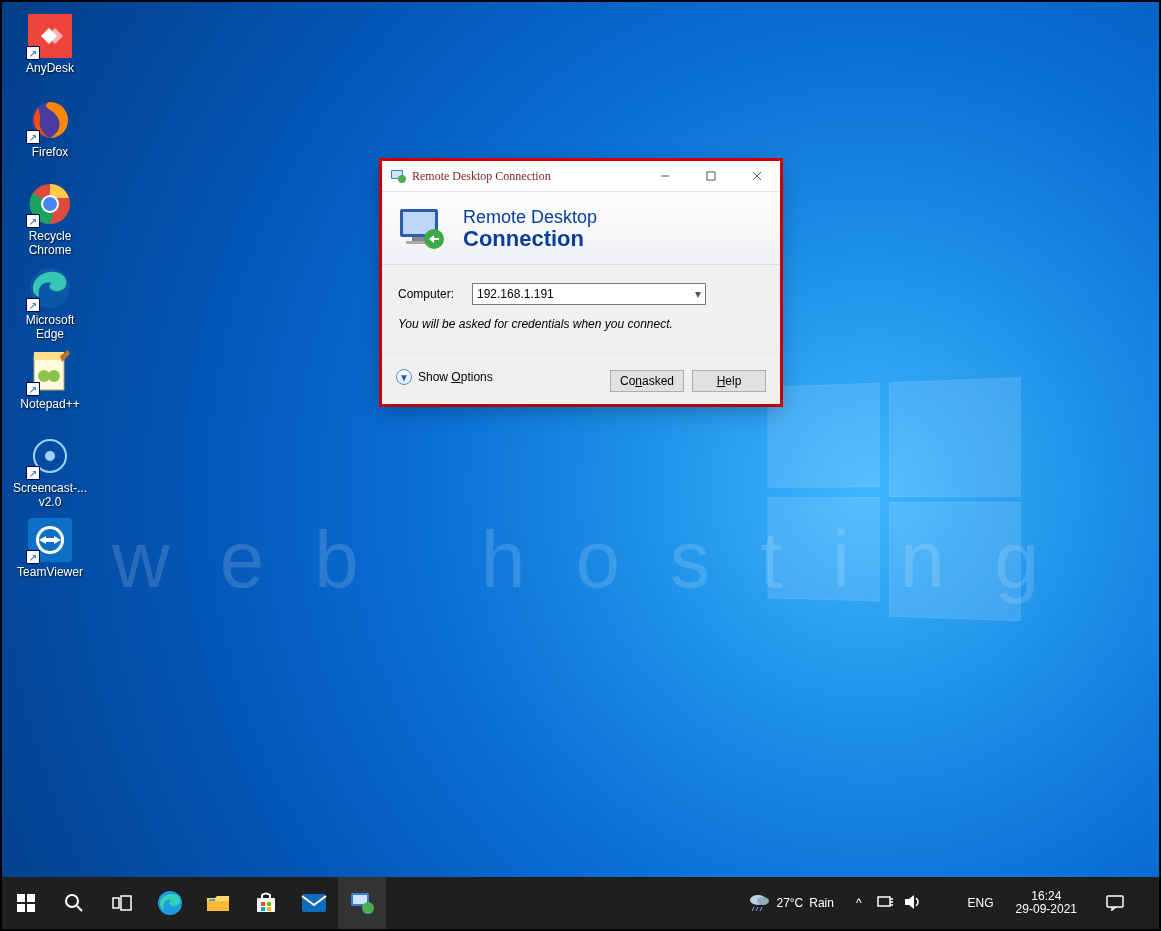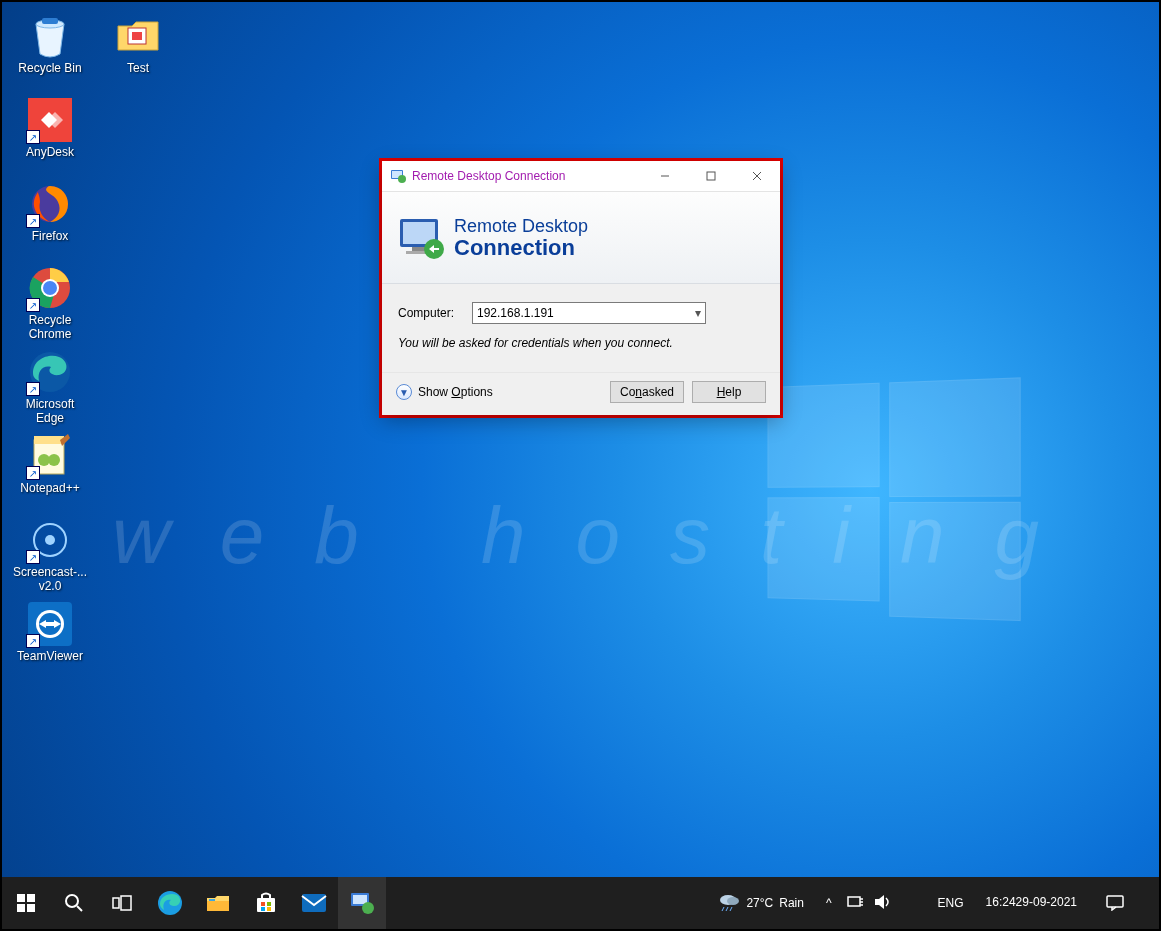--- a/index.html
+++ b/index.html
@@ -19,60 +19,60 @@
   }
   .winlogo .q { position: absolute; width: 130px; height: 115px; background: rgba(255,255,255,.35); border: 1px solid rgba(255,255,255,.25); }
   .winlogo .q1 { left: 0; top: 0; width: 120px; height: 105px; }
   .winlogo .q2 { left: 130px; top: 0; }
   .winlogo .q3 { left: 0; top: 115px; width: 120px; height: 105px; }
   .winlogo .q4 { left: 130px; top: 120px; }
 
   
   .watermark { position: absolute; left: 110px; top: 420px; right: 40px; color: rgba(255,255,255,.15); pointer-events: none; }
   .watermark .wm-top { font-size: 200px; font-weight: 800; letter-spacing: 2px; line-height: .7; font-family: Arial, sans-serif; }
-  .watermark .wm-bot { font-size: 80px; letter-spacing: 50px; margin-top: 68px; font-family: Arial, sans-serif; font-style: italic; }
+  .watermark .wm-bot { font-size: 80px; letter-spacing: 50px; margin-top: 92px; font-family: Arial, sans-serif; }
 
   
   .icons { position: absolute; left: 8px; top: 10px; width: 84px; }
   .dicon { width: 80px; height: 78px; display: flex; flex-direction: column; align-items: center; justify-content: flex-start; cursor: default; margin-bottom:6px;}
   .dicon .ibox { width: 48px; height: 48px; display:flex; align-items:center; justify-content:center; position:relative;}
   .dicon .lbl { color: #fff; font-size: 12px; text-align: center; text-shadow: 1px 1px 2px rgba(0,0,0,.8); line-height: 1.15; margin-top: 2px; white-space: pre-line; }
   .shortcut-arrow { position:absolute; left:0; bottom:0; width:14px; height:14px; background:#fff; border:1px solid #005; display:flex; align-items:center; justify-content:center; font-size:10px; color:#0055cc;}
 
   
   .rdc-outline { position: absolute; left: 377px; top: 156px; width: 404px; border: 3px solid #e10000; }
   .rdc { width: 100%; background: #fff; box-shadow: 0 6px 20px rgba(0,0,0,.3); font-size: 12px; color: #000; }
   .rdc-title { height: 30px; background: #fff; display:flex; align-items:center; }
   .rdc-title .ticon { width: 16px; height: 16px; margin: 0 6px 0 8px; display:flex; align-items:center; justify-content:center;}
-  .rdc-title .ttext { color: #a21caf; font-size: 12px; flex:0 0 auto;}
+  .rdc-title .ttext { color: #7f1d1d; font-size: 12px; flex:0 0 auto;font-family:Liberation Serif, serif;}
   .rdc-title .spacer { flex:1;}
   .winbtn { width: 46px; height: 30px; display:flex; align-items:center; justify-content:center; color:#555;}
 
-  .rdc-banner { height: 93px; background: linear-gradient(#fdfdfd,#eef1f4); border-top:1px solid #e4e4e4; border-bottom:1px solid #d9dde2; display:flex; align-items:center; padding-left:14px; gap:8px;}
+  .rdc-banner { height: 74px; background: linear-gradient(#fdfdfd,#eef1f4); border-top:1px solid #e4e4e4; border-bottom:1px solid #d9dde2; display:flex; align-items:center; padding-left:14px; gap:17px;}
   .rdc-banner .bigicon { width:50px; height:46px; position:relative;}
   .rdc-banner .txt .l1 { font-family:"Segoe UI",sans-serif; color:#0a3e99; font-size:18px; font-weight:400;}
   .rdc-banner .txt .l2 { font-family:"Segoe UI",sans-serif; color:#0a3e99; font-size:22px; font-weight:700; line-height:1;}
 
   .rdc-body { padding: 18px 16px 8px 16px; background:#f0f0f0;}
   .row { display:flex; align-items:center; margin-bottom:12px;}
   .row .lab { width: 74px; font-size:12px;}
   .computer-input { flex:0 0 234px; height:22px; border:1px solid #7a7a7a; background:#fff; display:flex; align-items:center; padding:8px 4px; font-size:12px; justify-content:space-between;}
   .hint { font-size:12px; margin: 6px 0 14px 0; font-style: italic;}
   .rdc-footer { display:flex; align-items:center; padding: 8px 14px 12px 14px; background:#f0f0f0; border-top:1px solid #e6e6e6;}
   .expand { display:flex; align-items:center; gap:6px; font-size:12px; cursor:default;}
   .expand .circ { width:16px; height:16px; border-radius:50%; border:1px solid #5a8bd6; background:linear-gradient(#fff,#dbe9ff); display:flex; align-items:center; justify-content:center; color:#2a5db0; font-size:10px;}
-  .btn { width: 74px; height: 22px; margin-left:8px; border:1px solid #adadad; background:#e1e1e1; font-size:12px; display:flex; align-items:center; justify-content:center; cursor:default;}
+  .btn { width: 74px; height: 22px; margin-left:8px; border:1px solid #adadad; background:#e1e1e1; font-size:12px; display:flex; align-items:center; justify-content:center; cursor:default;margin-top:8px;}
 
   
   .taskbar { position:absolute; left:1px; right:1px; bottom:1px; height:52px; background:#1f1f1f; display:flex; align-items:stretch; color:#fff; font-size:12px;}
   .tbtn { width:48px; display:flex; align-items:center; justify-content:center; }
   .tray { margin-left:auto; display:flex; align-items:center; gap:10px; padding-right:4px;}
   .tray .weather{ display:flex; align-items:center; gap:6px; padding:0 8px;}
   .tray .lang{ padding:0 4px;margin-left:32px;}
-  .tray .clock{ display:flex; flex-direction:row; align-items:center; justify-content:center; padding:0 8px; line-height:1.1; font-size:12px;}
+  .tray .clock{ display:flex; flex-direction:column; align-items:center; justify-content:center; padding:0 8px; line-height:1.1; font-size:12px;}
   .showdesk{ width:6px; border-left:1px solid #444; margin-left:4px;}
   .tray .noti{ width:40px; display:flex; align-items:center; justify-content:center;}
 
   .underline{ text-decoration:underline; text-decoration-thickness:1px;}
 </style>
 </head>
 <body>
 
 <div class="screen">
   <div class="desktop">
@@ -82,41 +82,21 @@
         <div class="q q2"></div>
         <div class="q q3"></div>
         <div class="q q4"></div>
     </div>
 
     <div class="watermark">
       <div class="wm-bot">web hosting</div>
     </div>
 
     <div class="icons">
-      <div class="dicon">
-        <div class="ibox">
-          <svg width="40" height="44" viewBox="0 0 40 44">
-              <path d="M6 10 L34 10 L30 40 Q20 46 10 40 Z" fill="#e8f4ff" stroke="#7fb8e8"></path>
-              <ellipse cx="20" cy="10" rx="14" ry="4" fill="#cfe9ff" stroke="#7fb8e8"></ellipse>
-              <rect x="12" y="4" width="16" height="6" rx="2" fill="#2d7dd2"></rect>
-            </svg>
-        </div>
-        <div class="lbl">Recycle Bin</div>
-      </div>
-
-      <div class="dicon" style="position:absolute; left:88px; top:0;">
-        <div class="ibox">
-          <svg width="44" height="40" viewBox="0 0 44 40">
-              <path d="M2 10 L16 10 L20 6 L42 6 L42 34 L2 34 Z" fill="#ffd76a" stroke="#caa33a"></path>
-              <rect x="12" y="12" width="18" height="16" fill="#fff" stroke="#b33"></rect>
-              <rect x="16" y="16" width="10" height="8" fill="#e44"></rect>
-            </svg>
-        </div>
-        <div class="lbl">Test</div>
-      </div>
+
 
       <div class="dicon">
         <div class="ibox">
           <div style="width:44px;height:44px;background:#ef443b;display:flex;align-items:center;justify-content:center;">
             <svg width="30" height="22" viewBox="0 0 30 22">
                 <path d="M6 11 L14 3 L22 11 L14 19 Z" fill="#fff"></path>
                 <path d="M12 11 L20 3 L28 11 L20 19 Z" fill="#fff" opacity=".6"></path>
               </svg>
           </div>
           <div class="shortcut-arrow">↗</div>

